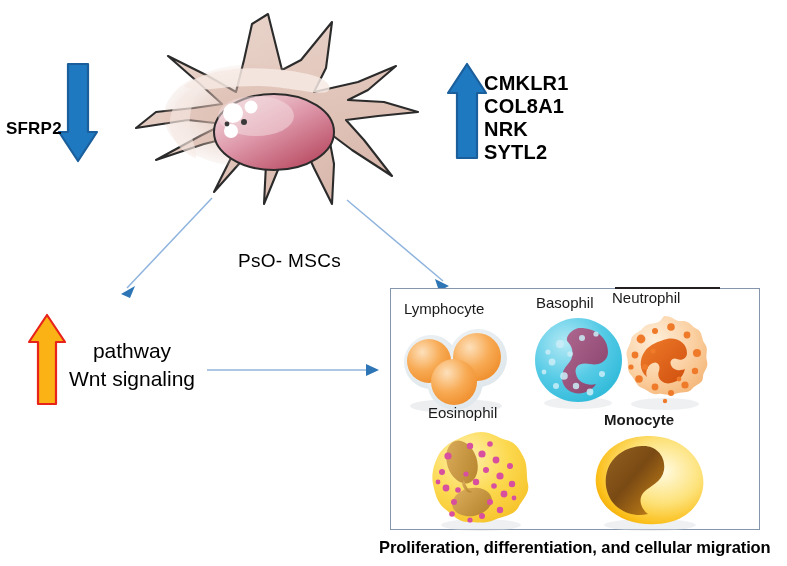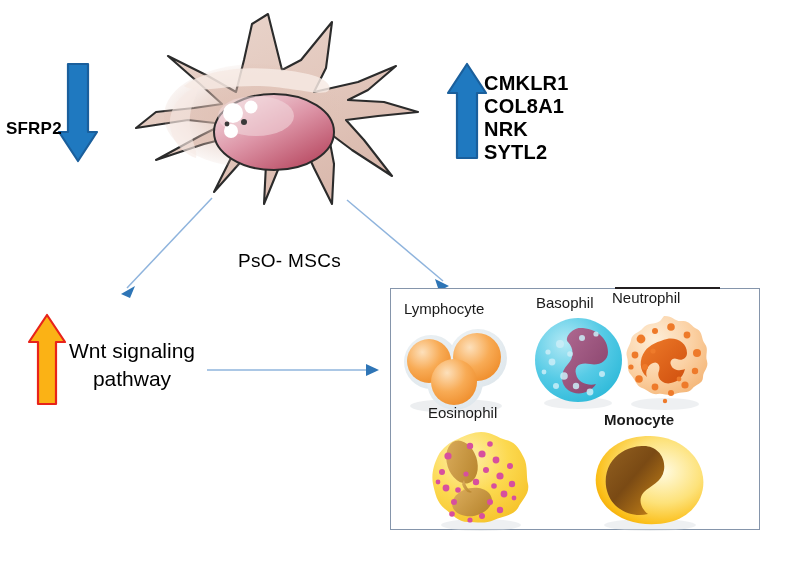--- a/index.html
+++ b/index.html
@@ -106,22 +106,22 @@
     <path d="M449,286 L435,279 L439,291 Z" fill="#2e75b6"></path>
 
     <line x1="207" y1="370" x2="370" y2="370" stroke="#8fb4dd" stroke-width="1.6"></line>
     <path d="M379,370 L366,364 L366,376 Z" fill="#2e75b6"></path>
   </svg>
 
   <svg class="abs" style="left:26px;top:312px;" width="42" height="94" viewBox="0 0 42 94">
     <path d="M21,3 L39,30 L30,30 L30,92 L12,92 L12,30 L3,30 Z" fill="#fbb215" stroke="#e8231a" stroke-width="2.2" stroke-linejoin="round"></path>
   </svg>
   <div class="abs lbl-wnt">
+    <div>pathway</div>
     <div>Wnt signaling</div>
-    <div>pathway</div>
   </div>
 
   <div class="abs cellbox"></div>
 
   <svg class="abs" style="left:398px;top:318px;" width="118" height="96" viewBox="0 0 118 96">
     <defs>
       <radialGradient id="lymo" cx="0.35" cy="0.3" r="0.75">
         <stop offset="0%" stop-color="#fde0bb"></stop>
         <stop offset="55%" stop-color="#f8ab55"></stop>
         <stop offset="100%" stop-color="#ef8f2e"></stop>
@@ -289,14 +289,15 @@
              C14,46 20,28 34,20 C42,15 50,14 56,14 Z" fill="url(#mononuc)"></path>
   </svg>
 
   <div class="abs neut-rule"></div>
   <div class="abs celllabel lbl-lymph">Lymphocyte</div>
   <div class="abs celllabel lbl-baso">Basophil</div>
   <div class="abs celllabel lbl-neut">Neutrophil</div>
   <div class="abs celllabel lbl-eos">Eosinophil</div>
   <div class="abs celllabel lbl-mono">Monocyte</div>
 
+  <div class="abs caption">Proliferation, differentiation, and cellular migration</div>
 
 </div>
 
 </body></html>

